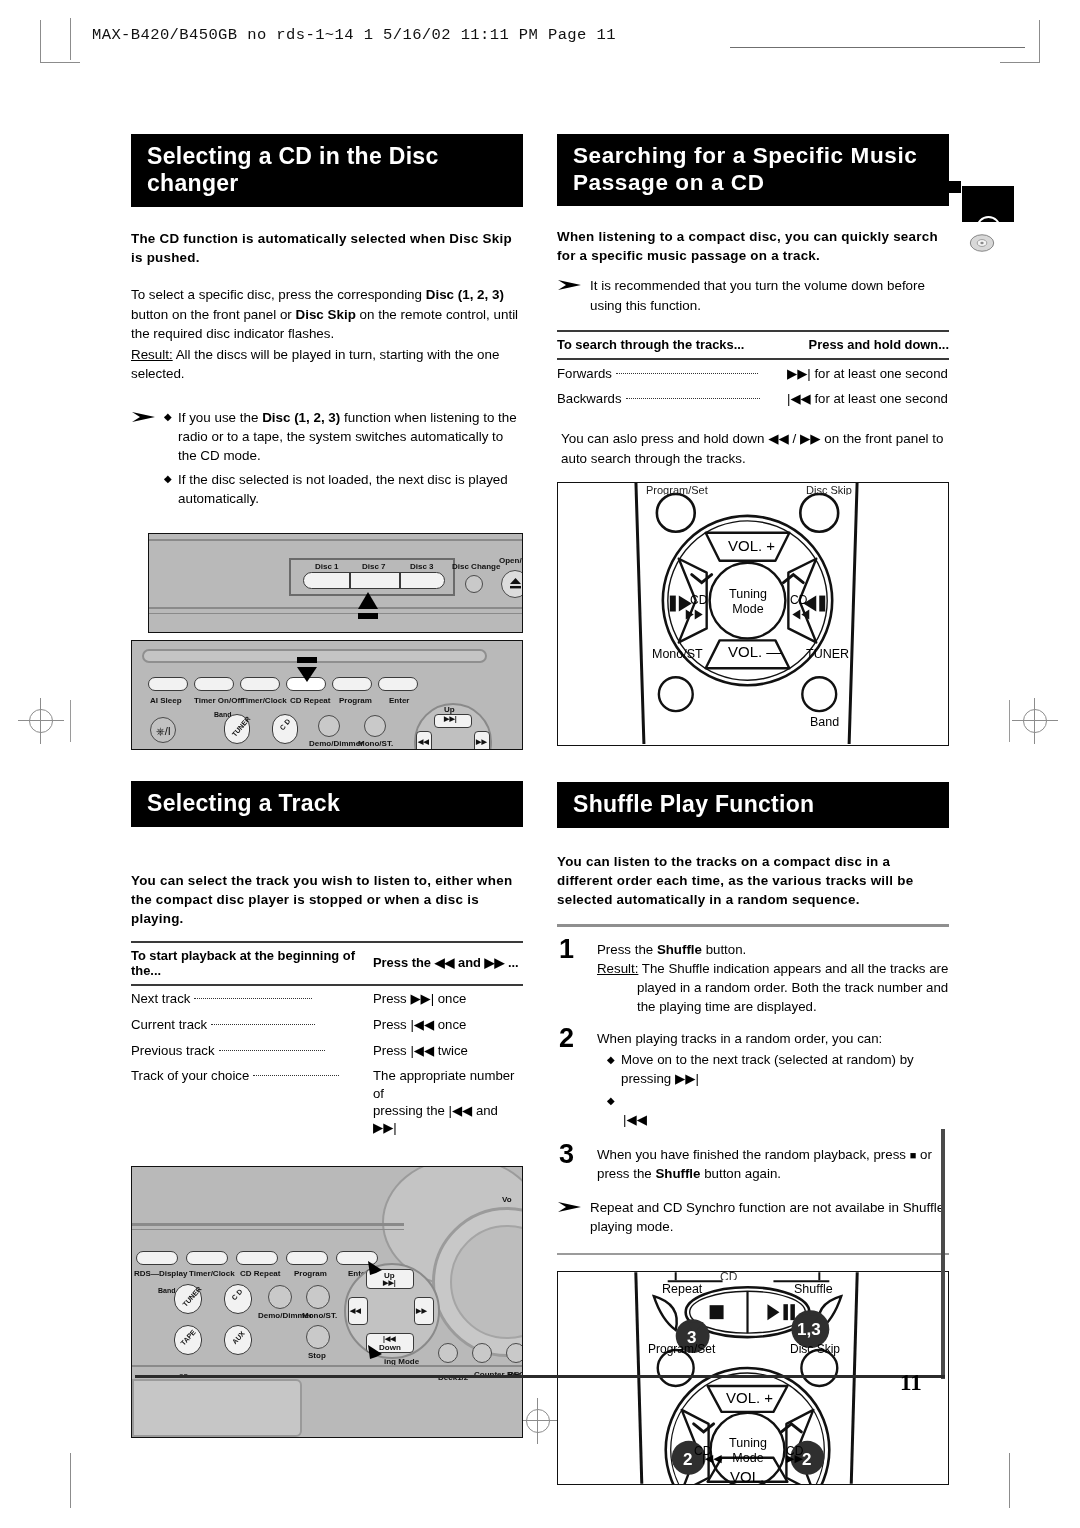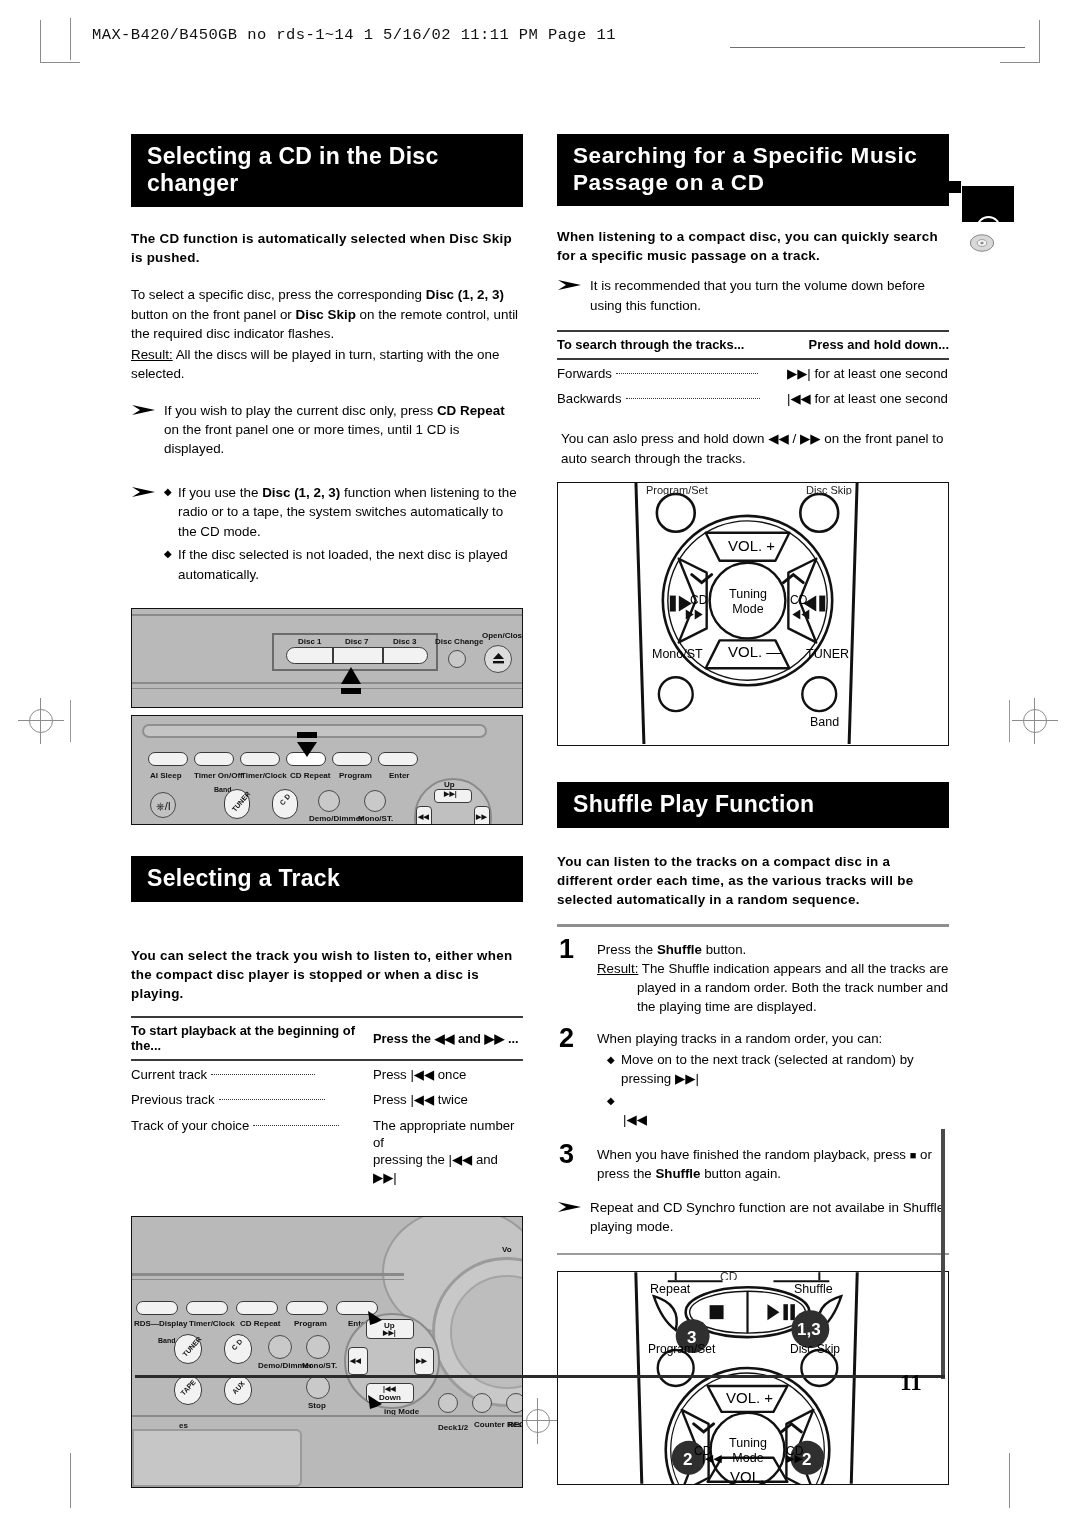--- a/index.html
+++ b/index.html
@@ -225,38 +225,32 @@
       <span>The CD function is automatically selected when Disc Skip is pushed.</span>
     </div>
 
     <div class="body-p" style="margin-top:18px;">
       <span>To select a specific disc, press the corresponding </span><b>Disc (1, 2, 3)</b><span> button on the front panel or </span><b>Disc Skip</b><span> on the remote control, until the required disc indicator flashes.</span>
     </div>
     <div class="body-p" style="margin-top:1px;">
       <span class="uline">Result:</span><span> All the discs will be played in turn, starting with the one selected.</span>
     </div>
 
-    <div class="note" style="margin-top:17px;">
-      <svg class="arrow" viewBox="0 0 26 16">
-        <path d="M1 3 L24 8 L1 13 L9 8 Z" fill="#000"></path>
-      </svg>
-      <span>If you wish to play the current disc only, press </span><b>CD Repeat</b><span> on the front panel one or more times, until 1 CD is displayed.</span>
-    </div>
 
     <div class="note" style="margin-top:24px;">
       <svg class="arrow" viewBox="0 0 26 16">
         <path d="M1 3 L24 8 L1 13 L9 8 Z" fill="#000"></path>
       </svg>
       <ul class="sub-bullets">
         <li><span class="dia">◆</span><span>If you use the </span><b>Disc (1, 2, 3)</b><span> function when listening to the radio or to a tape, the system switches automatically to the CD mode.</span></li>
         <li style="margin-top:4px;"><span class="dia">◆</span><span>If the disc selected is not loaded, the next disc is played automatically.</span></li>
       </ul>
     </div>
 
-    <div class="figure" style="margin-top:24px;height:100px;">
+    <div class="figure" style="margin-top:24px;height:100px;margin-left:17px;">
       <div class="hw" style="position:absolute;inset:0;">
         <div class="hw-line" style="left:0;top:5px;width:100%;height:2px;"></div>
         <div class="hw-line" style="left:0;top:73px;width:100%;height:2px;"></div>
         <div class="hw-line" style="left:0;top:79px;width:100%;height:1px;"></div>
         <div style="position:absolute;left:140px;top:24px;width:166px;height:38px;border:2.2px solid #6b6b6b;background:#b9b9b9;"></div>
         <div class="hw-lbl" style="left:166px;top:28px;">Disc 1</div>
         <div class="hw-lbl" style="left:213px;top:28px;">Disc 7</div>
         <div class="hw-lbl" style="left:261px;top:28px;">Disc 3</div>
         <div class="hw-btn hw-pill" style="left:154px;top:38px;width:142px;height:17px;"></div>
         <div style="position:absolute;left:200px;top:38px;width:2px;height:17px;background:#3a3a3a;"></div>
@@ -326,20 +320,24 @@
     <table class="tbl" style="margin-top:13px;">
       <thead>
         <tr>
           <th style="width:242px;">To start playback at the beginning of the...</th>
           <th>
             <span>Press the </span><span>◀◀</span><span> and </span><span>▶▶</span><span> ...</span>
           </th>
         </tr>
       </thead>
       <tbody>
+        <tr>
+          <td><span>Next track</span><span class="dots" style="width:118px;"></span></td>
+          <td><span>Press</span> <span>▶▶|</span> <span>once</span></td>
+        </tr>
         <tr>
           <td><span>Current track</span><span class="dots" style="width:104px;"></span></td>
           <td><span>Press</span> <span>|◀◀</span> <span>once</span></td>
         </tr>
         <tr>
           <td><span>Previous track</span><span class="dots" style="width:106px;"></span></td>
           <td><span>Press</span> <span>|◀◀</span> <span>twice</span></td>
         </tr>
         <tr>
           <td><span>Track of your choice</span><span class="dots" style="width:86px;"></span></td>
@@ -580,21 +578,21 @@
         <path d="M150 210 L230 210 L216 186 L164 186 Z" fill="none" stroke="#111" stroke-width="2.4" stroke-linejoin="round"></path>
 
         <circle cx="135" cy="64" r="17" fill="#2f2f2f"></circle>
         <path d="M130 50 L146 50 L136 62 Z" fill="#2f2f2f"></path>
         <circle cx="253" cy="57" r="19" fill="#2f2f2f"></circle>
         <path d="M244 42 L262 44 L250 57 Z" fill="#2f2f2f"></path>
         <circle cx="131" cy="186" r="17" fill="#2f2f2f"></circle>
         <circle cx="250" cy="186" r="17" fill="#2f2f2f"></circle>
       </svg>
       <div style="position:absolute;left:162px;top:-2px;font-size:12px;color:#333;overflow:hidden;height:10px;">CD</div>
-      <div style="position:absolute;left:92px;top:10px;font-size:12.5px;">Repeat</div>
+      <div style="position:absolute;left:104px;top:10px;font-size:12.5px;">Repeat</div>
       <div style="position:absolute;left:236px;top:10px;font-size:12.5px;">Shuffle</div>
       <div style="position:absolute;left:90px;top:70px;font-size:12px;">Program/Set</div>
       <div style="position:absolute;left:232px;top:70px;font-size:12px;">Disc Skip</div>
       <div style="position:absolute;left:168px;top:117px;font-size:15px;">VOL. +</div>
       <div style="position:absolute;left:172px;top:196px;font-size:15px;">VOL.</div>
       <div style="position:absolute;left:166px;top:164px;font-size:12.5px;text-align:center;width:48px;line-height:1.2;">Tuning<br>Mode</div>
       <div style="position:absolute;left:136px;top:172px;font-size:12px;">CD</div>
       <div style="position:absolute;left:228px;top:172px;font-size:12px;">CD</div>
       <div style="position:absolute;left:129px;top:56px;font-size:17px;font-weight:bold;color:#fff;">3</div>
       <div style="position:absolute;left:239px;top:48px;font-size:17px;font-weight:bold;color:#fff;">1,3</div>

